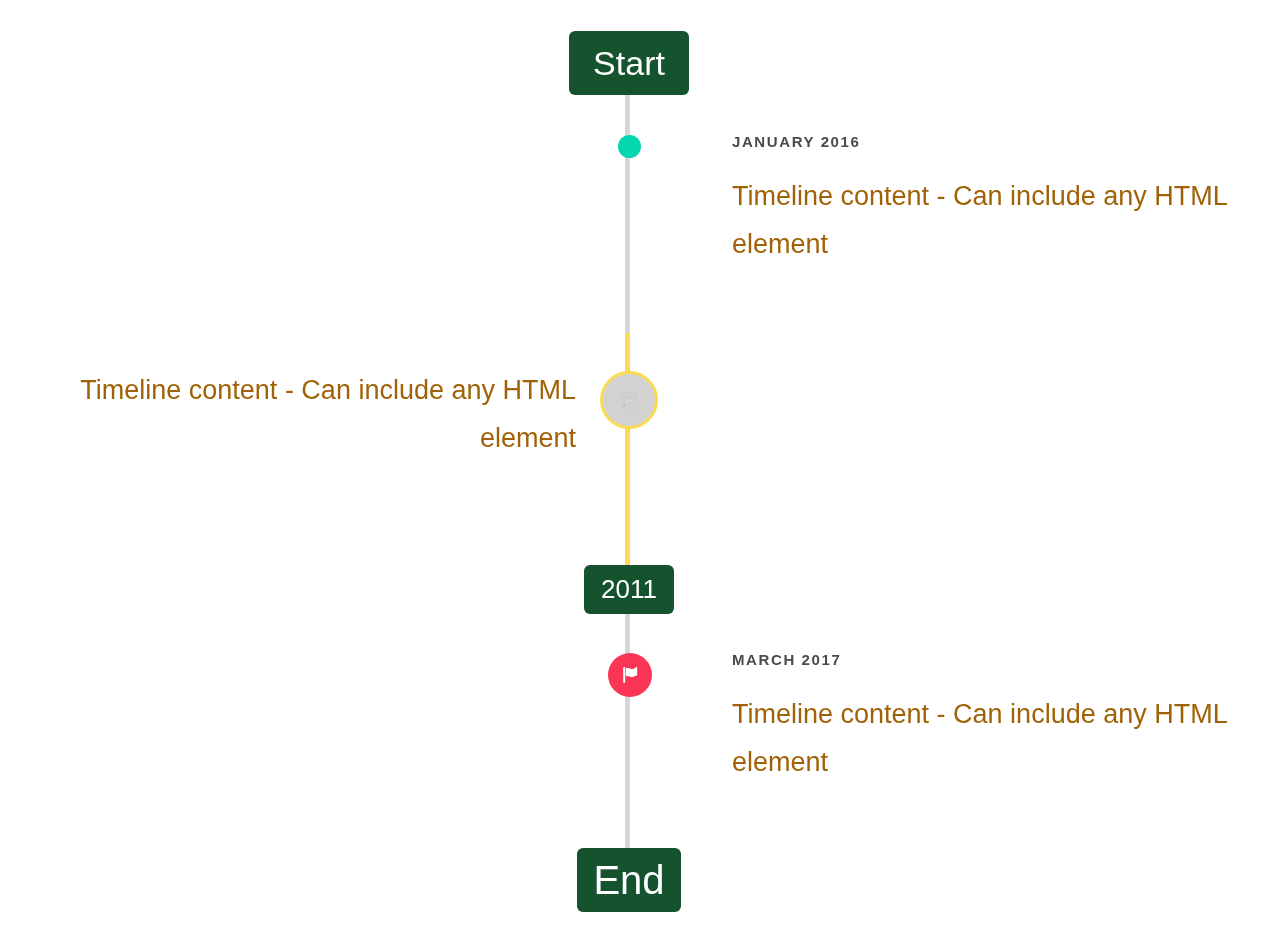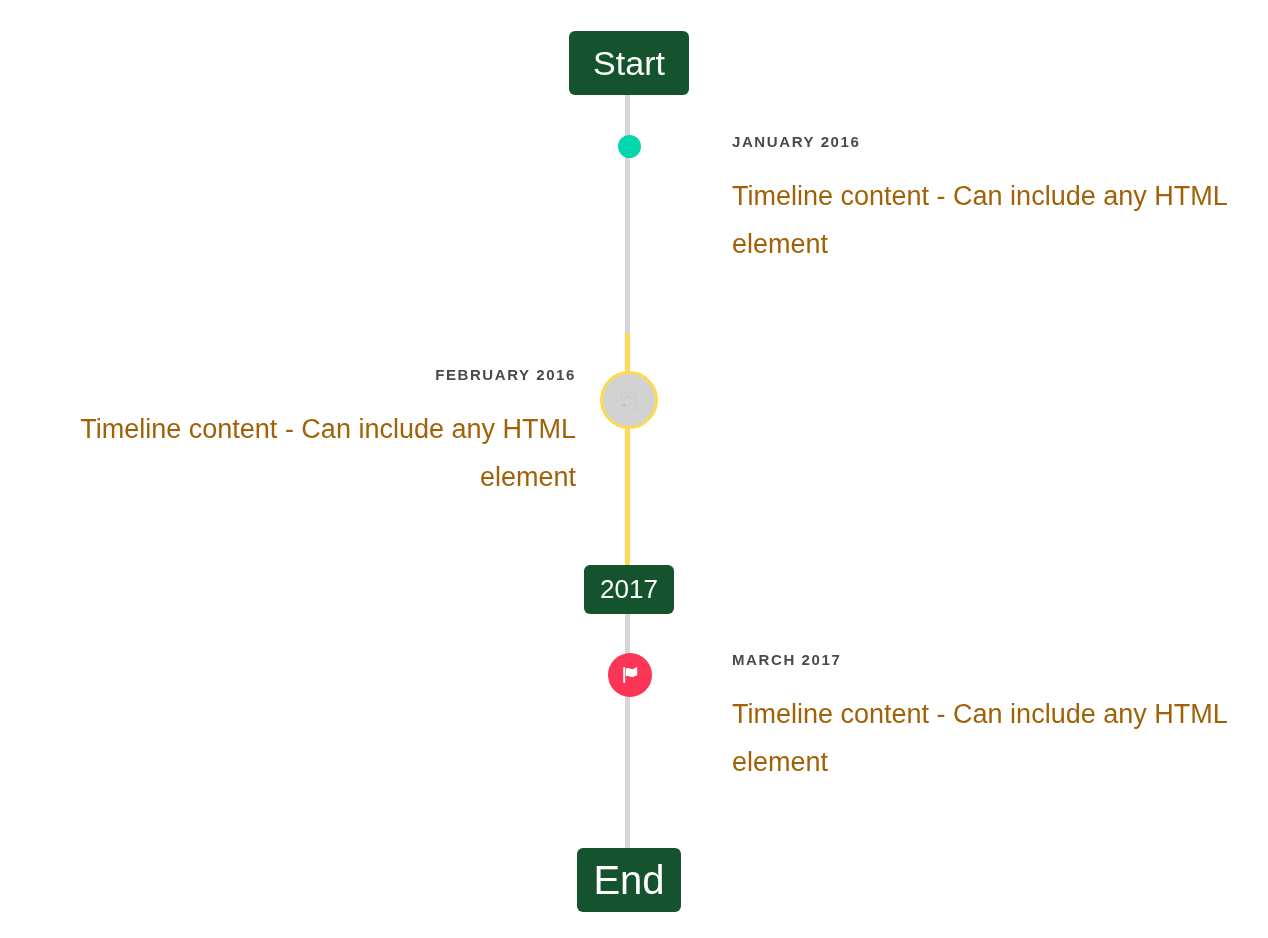--- a/index.html
+++ b/index.html
@@ -140,25 +140,24 @@
   </div>
   <div class="event-content event-right pos-jan">
     <p class="event-date">JANUARY 2016</p>
     <p class="event-body">Timeline content - Can include any HTML element</p>
   </div>
 
   <div class="marker marker-ring">
     <span class="glyph-missing">☐☐<br>•☐</span>
   </div>
   <div class="event-content event-left pos-feb">
-    <p class="event-date">FEBRUARY 2016</p>
     <p class="event-body">Timeline content - Can include any HTML element</p>
   </div>
 
-  <div class="cap-badge cap-mid">2017</div>
+  <div class="cap-badge cap-mid">2011</div>
 
   <div class="marker marker-flag">
     <svg width="22" height="22" viewBox="0 0 22 22" aria-hidden="true">
       <rect x="4.2" y="3" width="2" height="16" rx="1" fill="#ffffff"></rect>
       <path d="M6.8 4.4 C9.6 2.6 12.4 6.2 15.2 4.4 C16.6 3.5 17.6 3.2 18.2 3.4 L18.2 11.6 C17.4 11.3 16.4 11.7 15.2 12.4 C12.4 14.2 9.6 10.6 6.8 12.4 Z" fill="#ffffff"></path>
     </svg>
   </div>
   <div class="event-content event-right pos-mar">
     <p class="event-date">MARCH 2017</p>
     <p class="event-body">Timeline content - Can include any HTML element</p>

